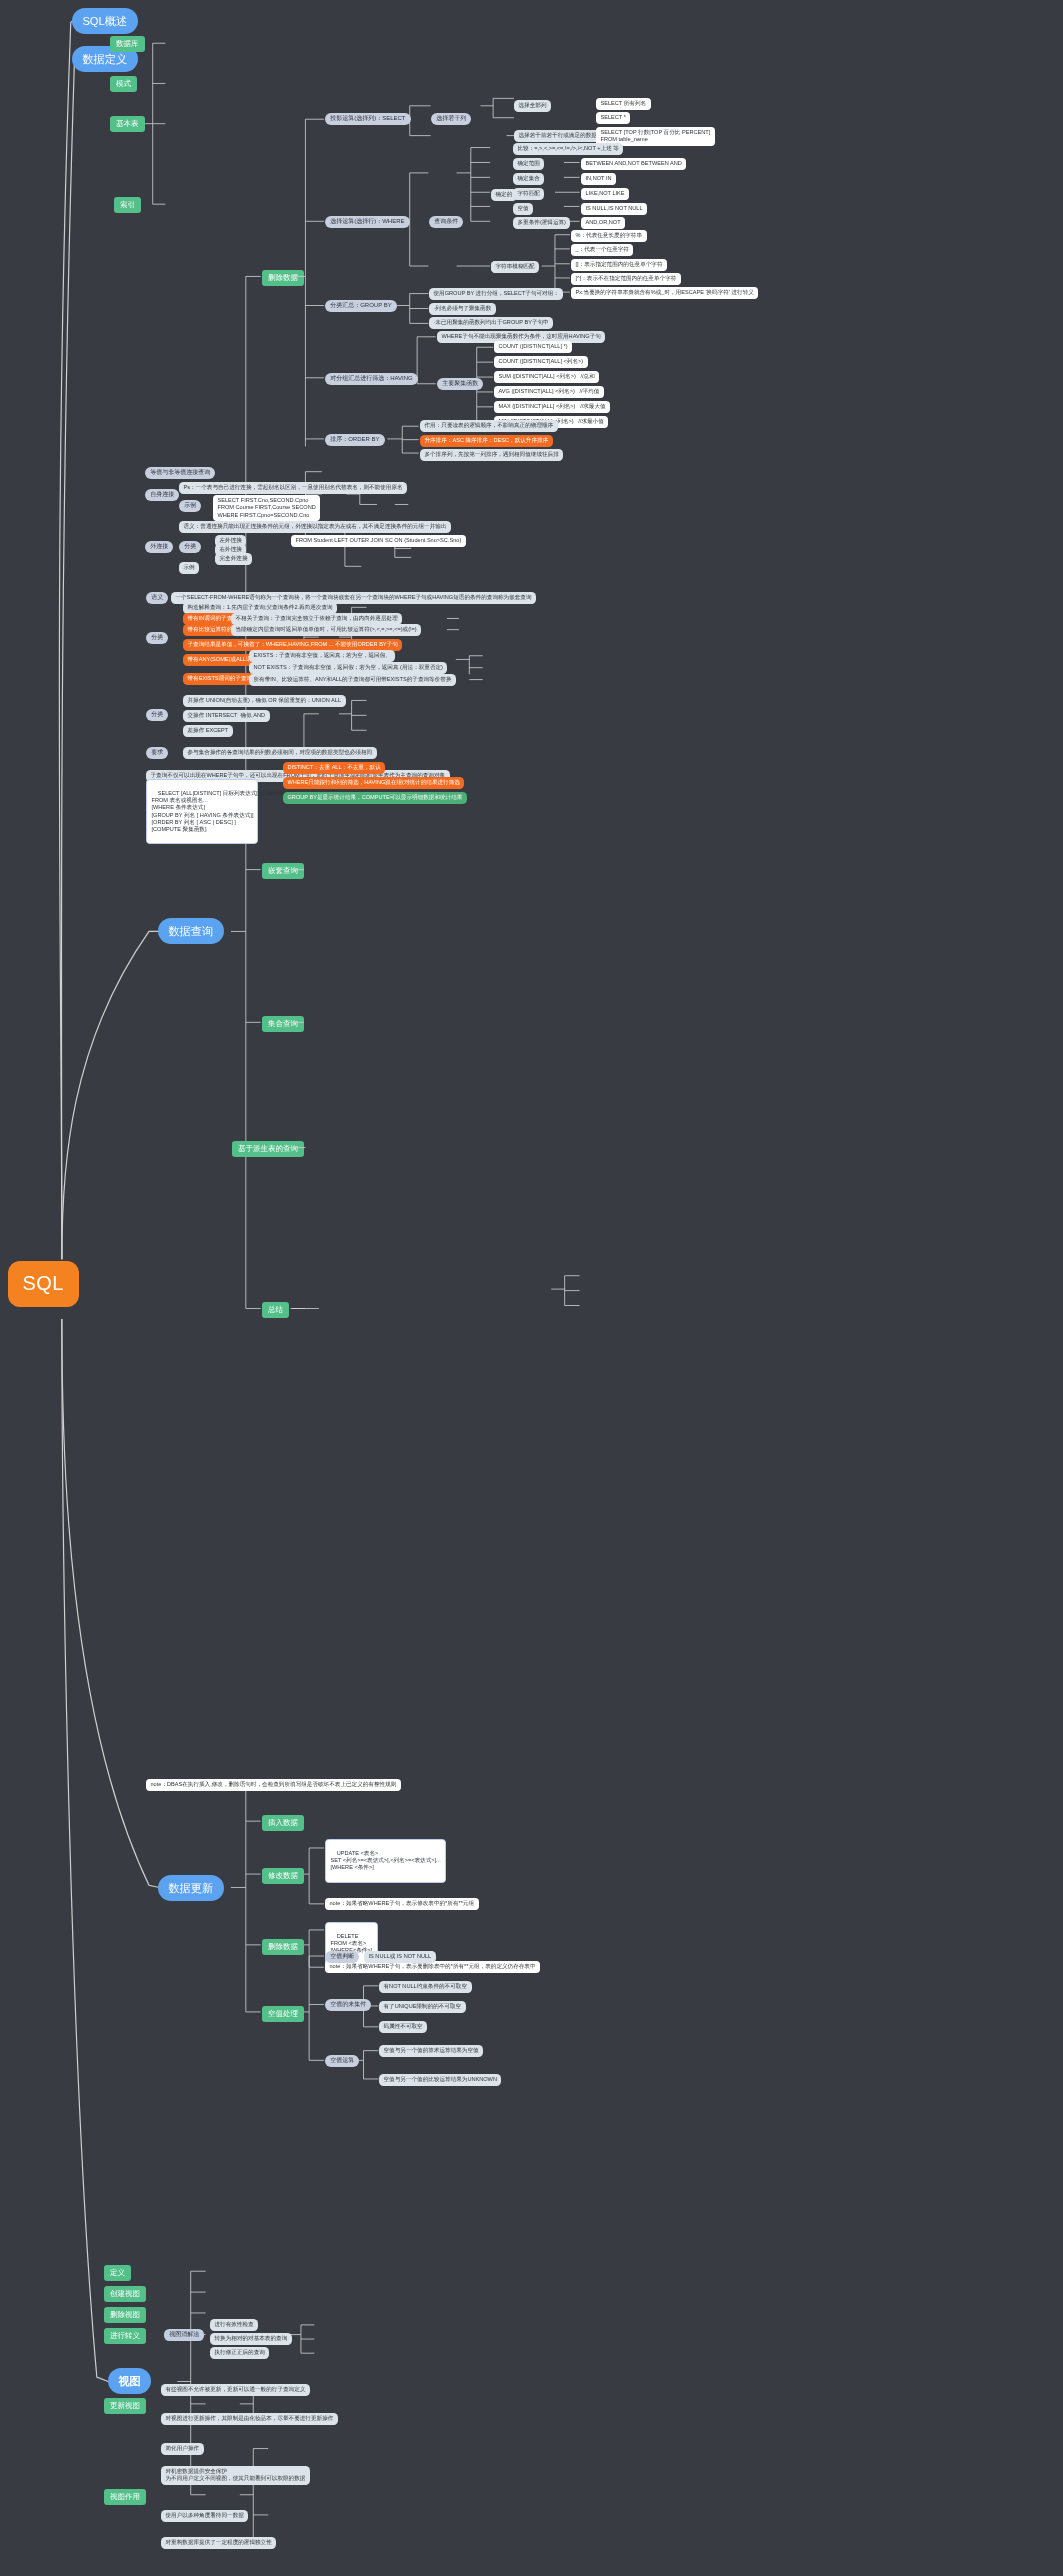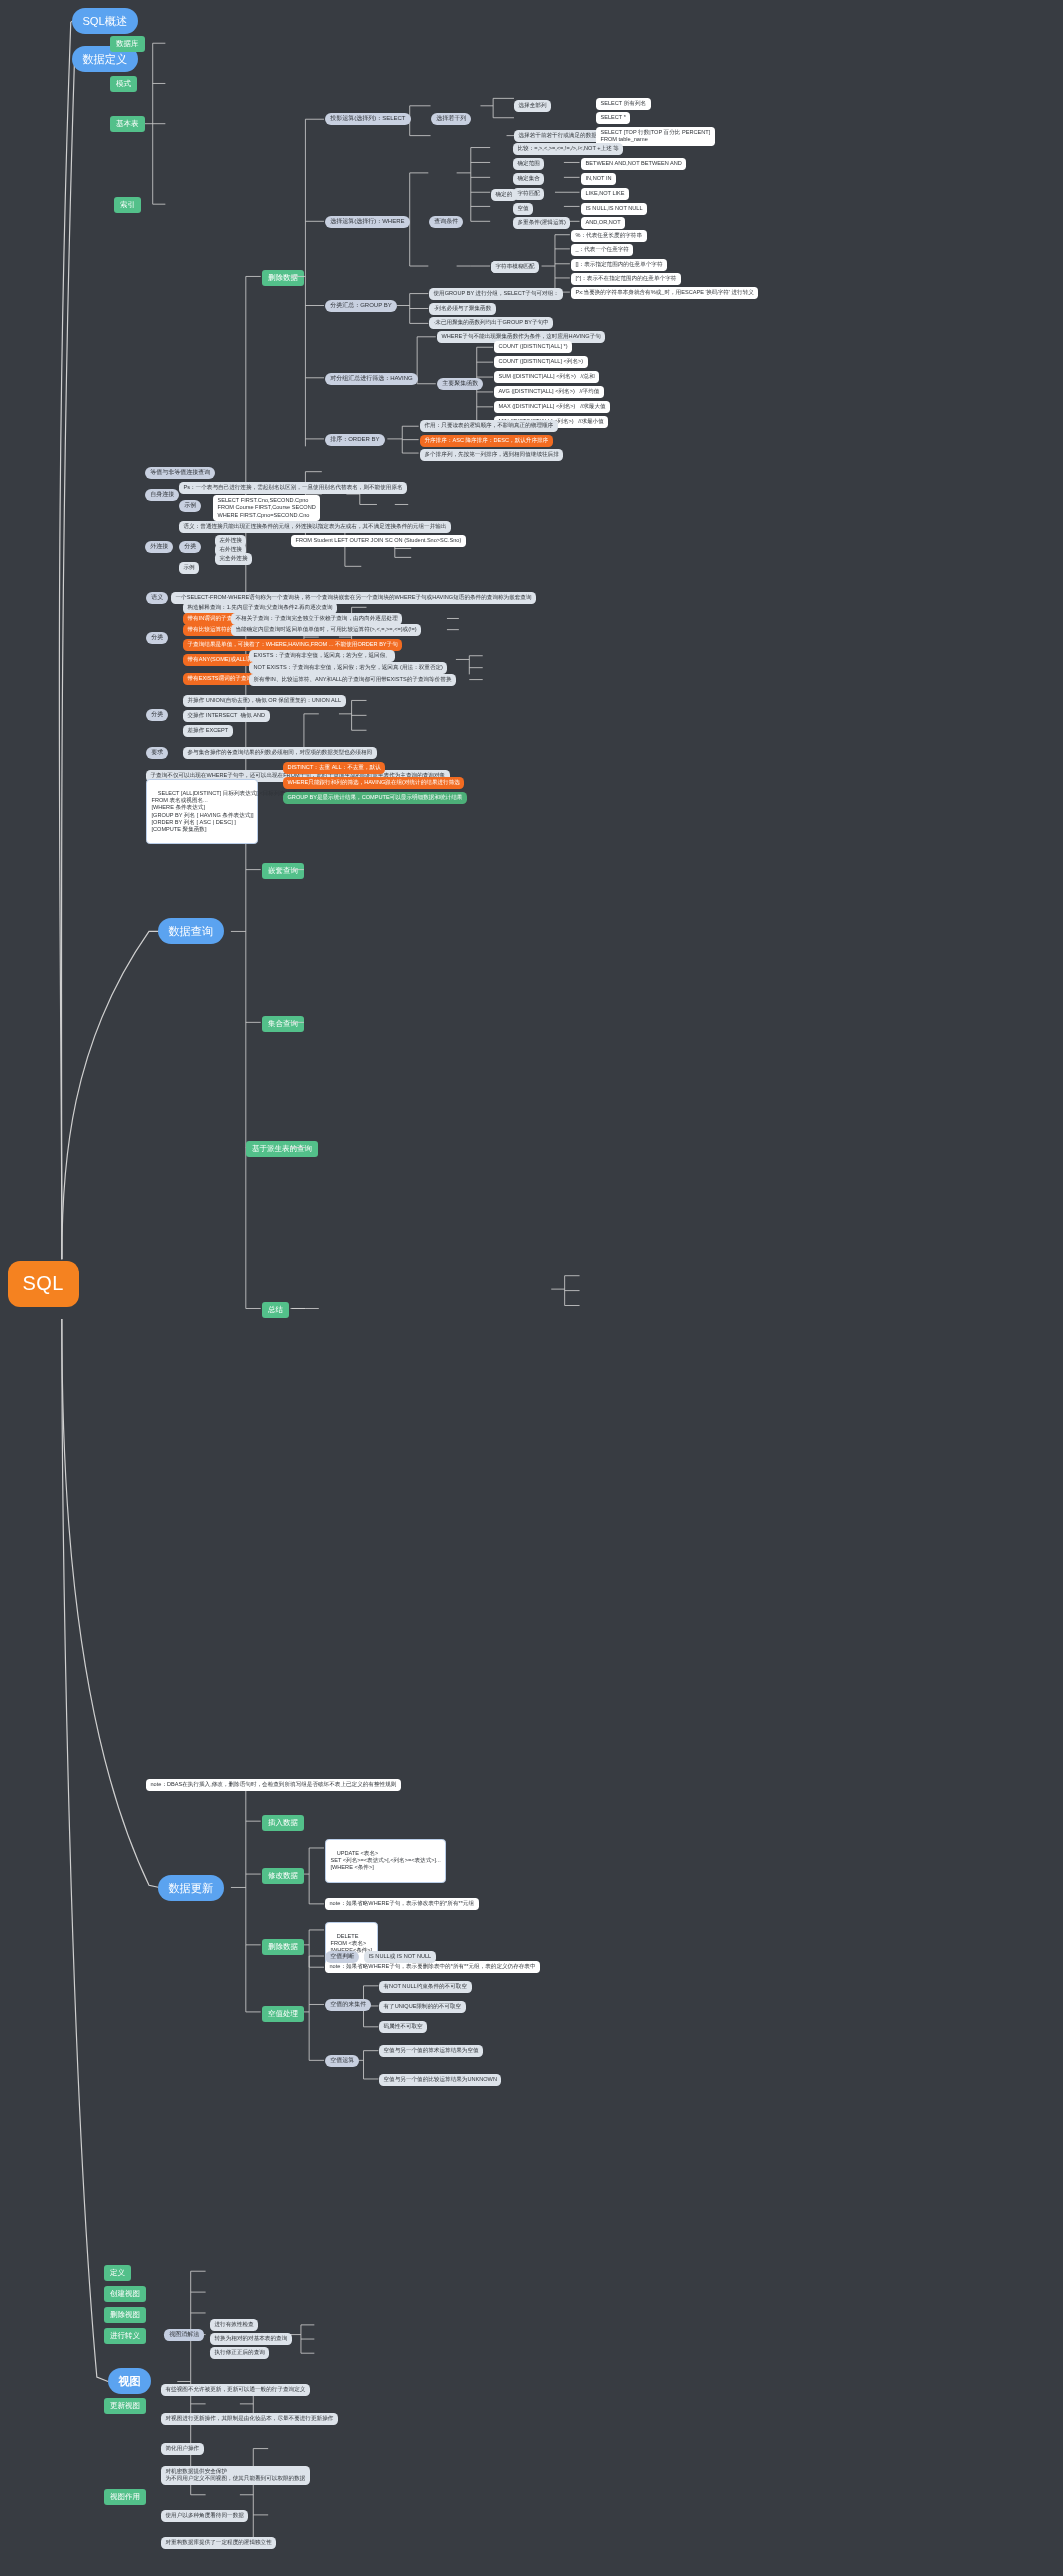--- a/index.html
+++ b/index.html
@@ -185,21 +185,21 @@
   </div>
   <div class="node n-l2" style="left:262px; top:649px;">
     <span>连接查询</span>
   </div>
   <div class="node n-l2" style="left:262px; top:863px;">
     <span>嵌套查询</span>
   </div>
   <div class="node n-l2" style="left:262px; top:1016px;">
     <span>集合查询</span>
   </div>
-  <div class="node n-l2" style="left:246px; top:1141px;">
+  <div class="node n-l2" style="left:232px; top:1141px;">
     <span>基于派生表的查询</span>
   </div>
   <div class="node n-l2" style="left:262px; top:1302px;">
     <span>总结</span>
   </div>
 
   <svg class="links" viewBox="0 0 1427 3457" preserveAspectRatio="none">
     <g fill="none" stroke="#CFCFCF" stroke-width="1.1">
       <path d="M390,371 L410,371"></path>
       <path d="M410,160 L410,599"></path>

